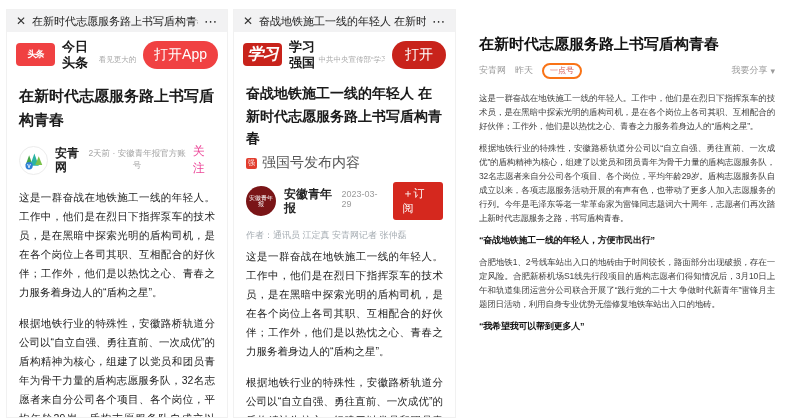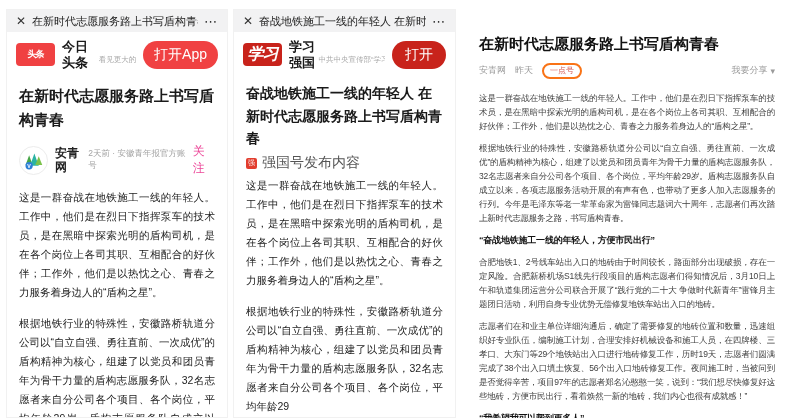--- a/index.html
+++ b/index.html
@@ -28,21 +28,21 @@
   .open-tt{background:#f04142;}
   .open-xx{background:#c8231b;padding:5px 13px;}
   
   .art-title{font-weight:bold;color:#1a1a1a;padding:8px 12px 2px;line-height:1.6;}
   .t1{font-size:15px;}
   .t2{font-size:14px;padding-top:6px;}
   .author-row{display:flex;align-items:center;gap:7px;padding:9px 12px;}
   .avatar1{width:27px;height:27px;border-radius:50%;border:1px solid #ececec;background:#fff;
            display:flex;align-items:center;justify-content:center;flex:0 0 auto;}
   .a-name{font-size:12px;font-weight:bold;color:#222;line-height:1.2;}
-  .a-meta{font-size:8.5px;color:#a3a3a3;margin-top:2px;}
+  .a-meta{font-size:8.5px;color:#a3a3a3;margin-top:2px;text-align:center;}
   .follow{margin-left:auto;font-size:12px;color:#ec4899;}
   .body-txt{padding:2px 12px 0;}
   .body-txt p{font-size:10.5px;line-height:19px;color:#222;margin:0 0 12px;text-align:justify;}
   
   .tag-row{display:flex;align-items:center;gap:5px;padding:3px 12px 2px;}
   .tag-icon{width:11px;height:11px;background:#e23d2e;border-radius:2px;color:#fff;font-size:7px;
             display:flex;align-items:center;justify-content:center;flex:0 0 auto;}
   .tag-text{font-size:14px;color:#555;}
   .pub-card{display:flex;align-items:center;gap:8px;padding:8px 12px 4px;}
   .avatar2{width:30px;height:30px;border-radius:50%;background:#7a1517;color:#fff;font-size:6px;
@@ -115,20 +115,29 @@
       <span class="app-name">学习强国</span>
       <span class="app-tag">中共中央宣传部“学习强国”学习平台</span>
     </span>
     <span class="open-pill open-xx">打开</span>
   </div>
   <div class="art-title t2">奋战地铁施工一线的年轻人 在新时代志愿服务路上书写盾构青春</div>
   <div class="tag-row">
     <span class="tag-icon">强</span>
     <span class="tag-text">强国号发布内容</span>
   </div>
+  <div class="pub-card">
+    <span class="avatar2">安徽青年报</span>
+    <span class="app-col">
+      <span class="pub-name">安徽青年报</span>
+      <span class="pub-date">2023-03-29</span>
+    </span>
+    <span class="subscribe">＋订阅</span>
+  </div>
+  <div class="byline">作者：通讯员 江定真 安青网记者 张仲磊</div>
   <div class="body-txt">
     <p>这是一群奋战在地铁施工一线的年轻人。工作中，他们是在烈日下指挥泵车的技术员，是在黑暗中探索光明的盾构司机，是在各个岗位上各司其职、互相配合的好伙伴；工作外，他们是以热忱之心、青春之力服务着身边人的“盾构之星”。</p>
     <p>根据地铁行业的特殊性，安徽路桥轨道分公司以“自立自强、勇往直前、一次成优”的盾构精神为核心，组建了以党员和团员青年为骨干力量的盾构志愿服务队，32名志愿者来自分公司各个项目、各个岗位，平均年龄29</p>
   </div>
 </div>
 
 <div class="panel" id="p3">
   <div class="p3-title">在新时代志愿服务路上书写盾构青春</div>
   <div class="p3-meta">
     <span>安青网</span>
@@ -137,17 +146,16 @@
     <span class="p3-share">
       <span>我要分享</span>
       <span>▾</span>
     </span>
   </div>
   <div class="p3-body">
     <p>这是一群奋战在地铁施工一线的年轻人。工作中，他们是在烈日下指挥泵车的技术员，是在黑暗中探索光明的盾构司机，是在各个岗位上各司其职、互相配合的好伙伴；工作外，他们是以热忱之心、青春之力服务着身边人的“盾构之星”。</p>
     <p>根据地铁行业的特殊性，安徽路桥轨道分公司以“自立自强、勇往直前、一次成优”的盾构精神为核心，组建了以党员和团员青年为骨干力量的盾构志愿服务队，32名志愿者来自分公司各个项目、各个岗位，平均年龄29岁。盾构志愿服务队自成立以来，各项志愿服务活动开展的有声有色，也带动了更多人加入志愿服务的行列。今年是毛泽东等老一辈革命家为雷锋同志题词六十周年，志愿者们再次踏上新时代志愿服务之路，书写盾构青春。</p>
     <p class="p3-sub">“奋战地铁施工一线的年轻人，方便市民出行”</p>
     <p>合肥地铁1、2号线车站出入口的地砖由于时间较长，路面部分出现破损，存在一定风险。合肥新桥机场S1线先行段项目的盾构志愿者们得知情况后，3月10日上午和轨道集团运营分公司联合开展了“践行党的二十大 争做时代新青年”雷锋月主题团日活动，利用自身专业优势无偿修复地铁车站出入口的地砖。</p>
-    <p>志愿者们在和业主单位详细沟通后，确定了需要修复的地砖位置和数量，迅速组织好专业队伍，编制施工计划，合理安排好机械设备和施工人员，在四牌楼、三孝口、大东门等29个地铁站出入口进行地砖修复工作，历时19天，志愿者们圆满完成了38个出入口填土恢复、56个出入口地砖修复工作。夜间施工时，当被问到是否觉得辛苦，项目97年的志愿者郑名沁憨憨一笑，说到：“我们想尽快修复好这些地砖，方便市民出行，看着焕然一新的地砖，我们内心也很有成就感！”</p>
     <p class="p3-sub">“我希望我可以帮到更多人”</p>
 
   </div>
 </div>
 
 </body></html>

